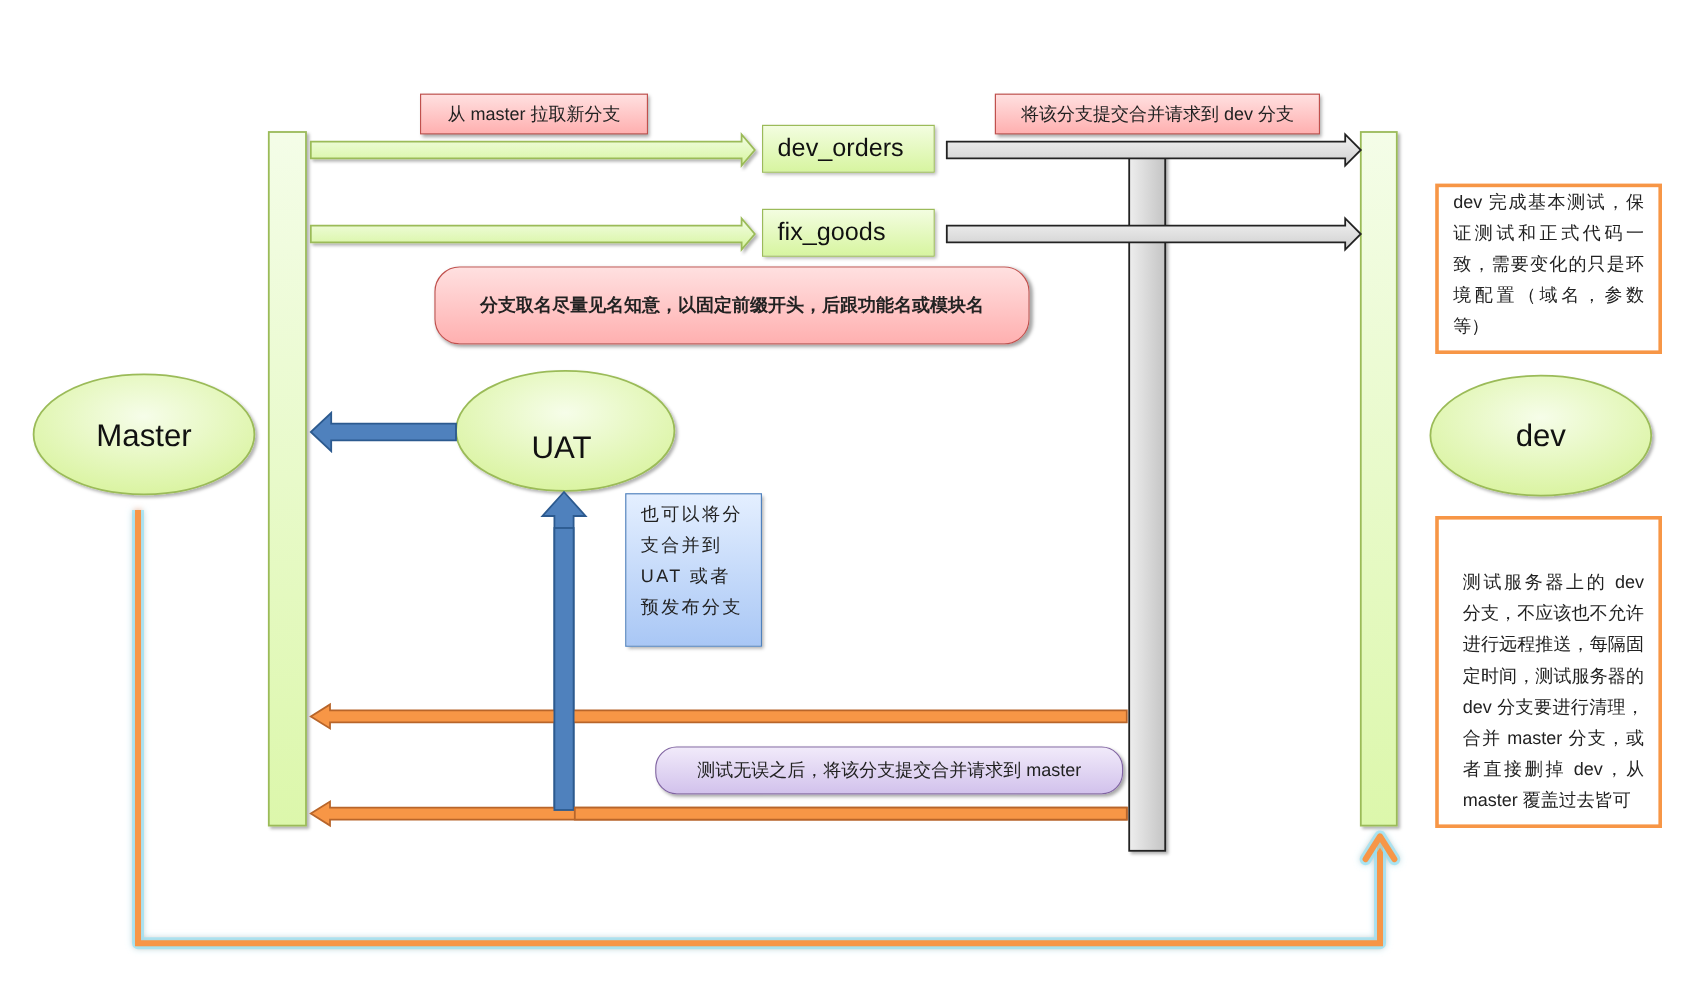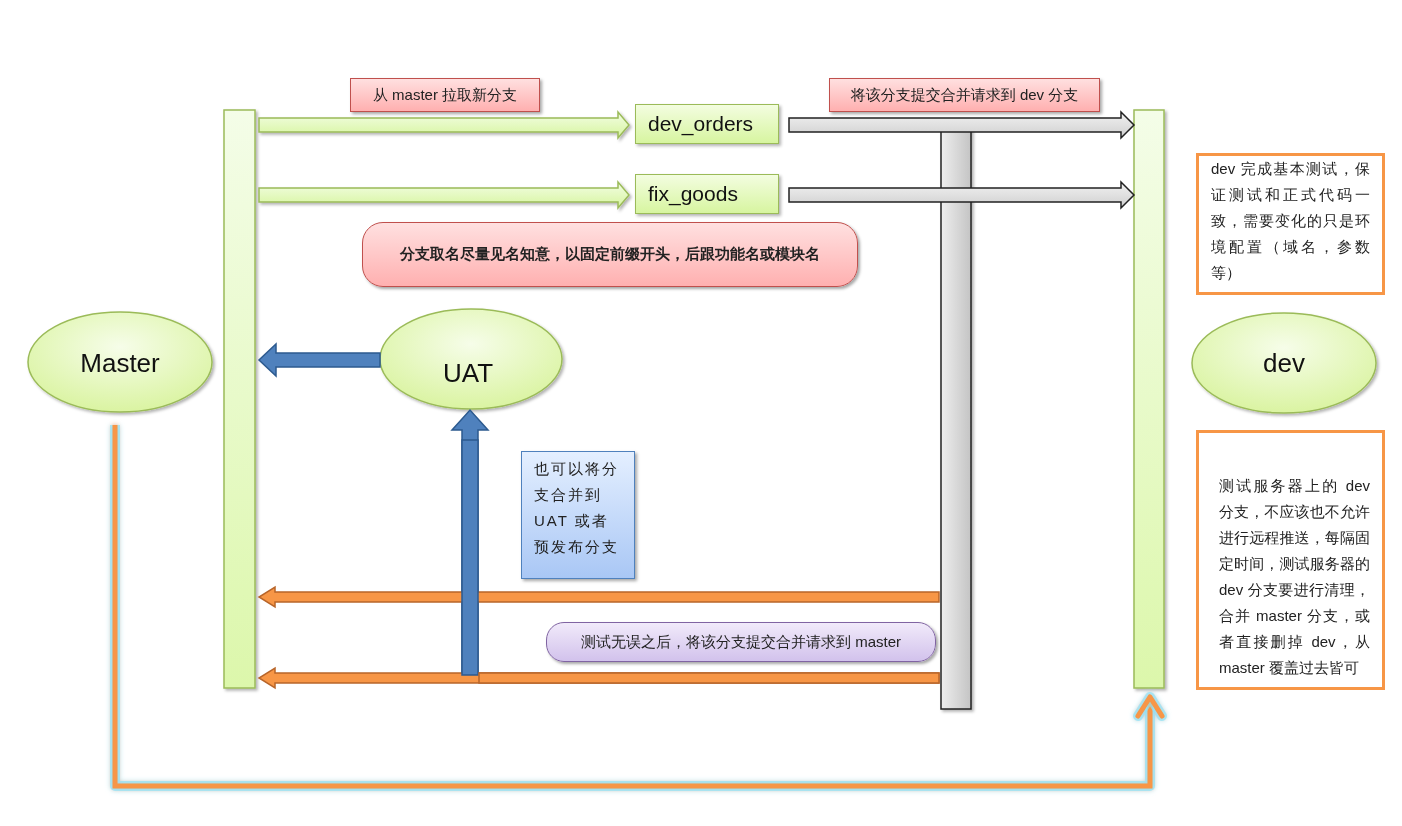--- a/index.html
+++ b/index.html
@@ -100,21 +100,21 @@
 <div class="lbl red-note" style="left:350px; top:78px; width:190px; height:34px;">
   <span>从 master 拉取新分支</span>
 </div>
 <div class="lbl red-note" style="left:829px; top:78px; width:271px; height:34px;">
   <span>将该分支提交合并请求到 dev 分支</span>
 </div>
 <div class="lbl red-note bold" style="left:362px; top:222px; width:496px; height:65px; font-size:15px;border-radius:21px;">
   <span>分支取名尽量见名知意，以固定前缀开头，后跟功能名或模块名</span>
 </div>
 
-<div class="lbl blue-note" style="left:521px; top:411px; width:114px; height:128px;margin-top:40px;">
+<div class="lbl blue-note" style="left:521px; top:411px; width:114px; height:128px;">
   <span>也可以将分支合并到 UAT 或者预发布分支</span>
 </div>
 
 <div class="lbl purple-note" style="left:546px; top:622px; width:390px; height:40px;border-radius:18px;">
   <span>测试无误之后，将该分支提交合并请求到 master</span>
 </div>
 
 <div class="lbl orange-note" style="left:1180px; top:153px; width:189px; height:142px;">
   <span>dev 完成基本测试，保证测试和正式代码一致，需要变化的只是环境配置（域名，参数等）</span>
 </div>

